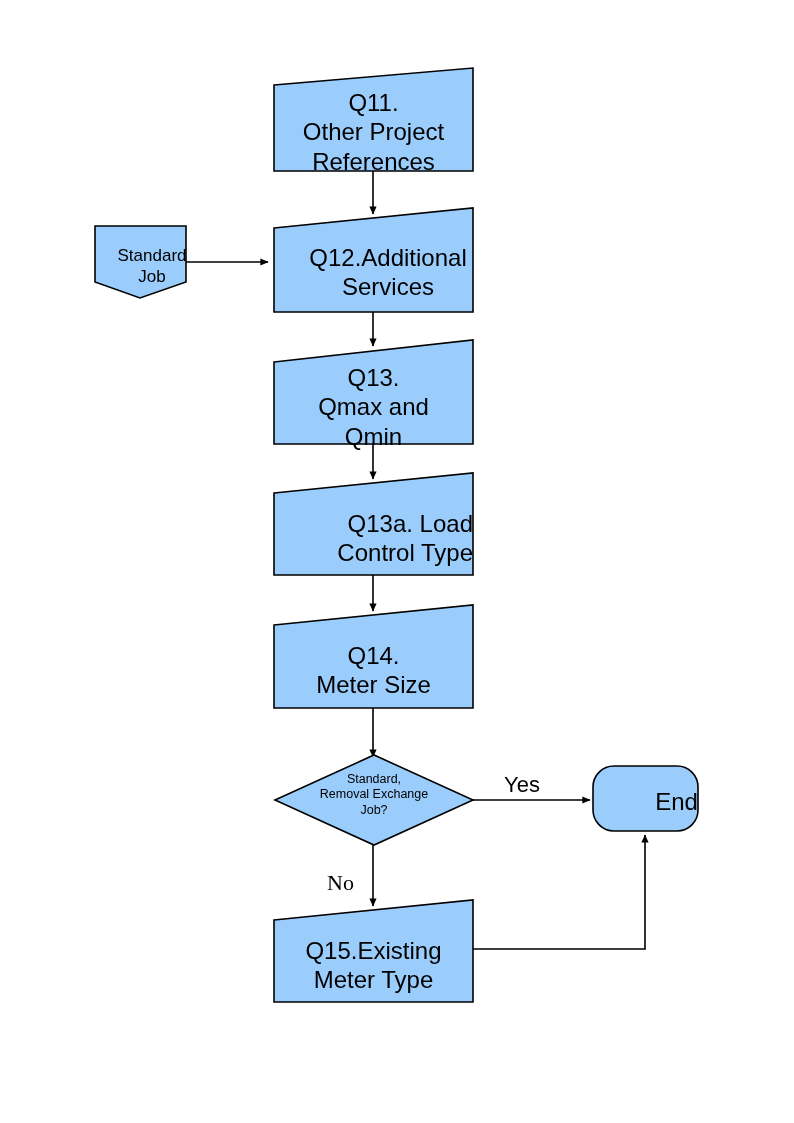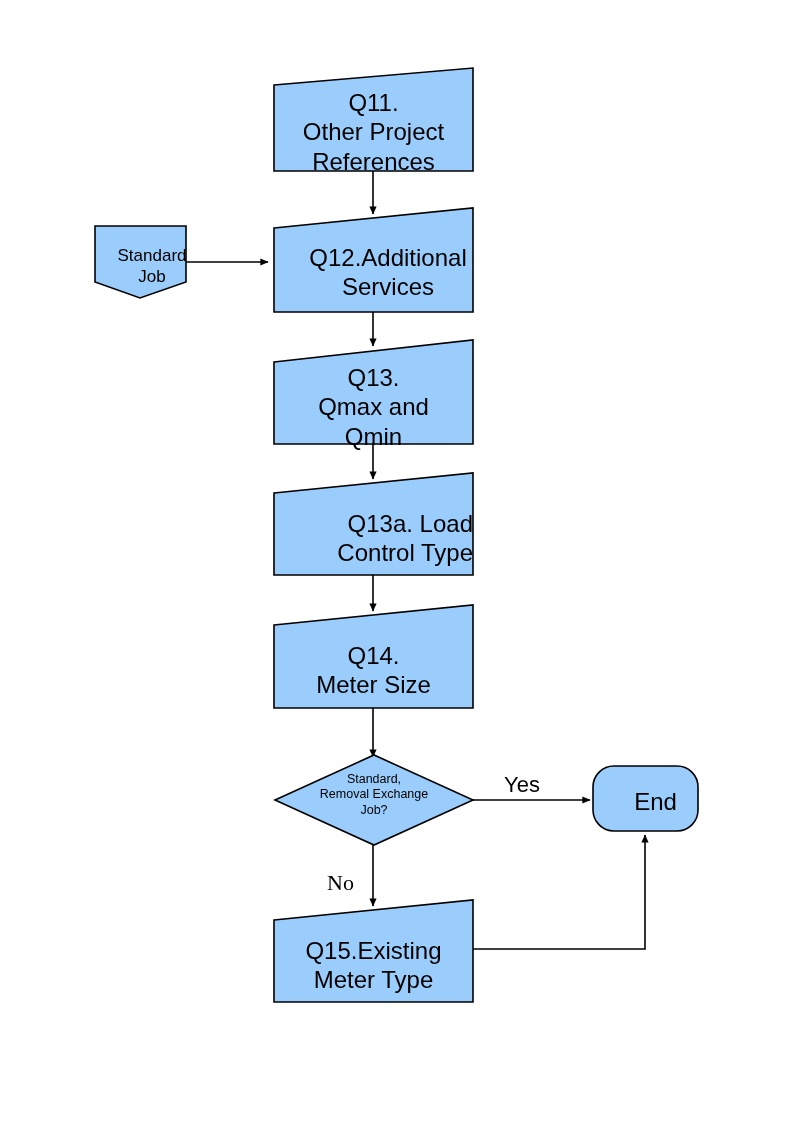--- a/index.html
+++ b/index.html
@@ -130,21 +130,21 @@
   <div class="node-label label-lg" style="left:274px; top:509px; width:199px;text-align:right;">Q13a. Load
 Control Type</div>
 
   <div class="node-label label-lg" style="left:274px; top:641px; width:199px;">Q14.
 Meter Size</div>
 
   <div class="node-label label-sm" style="left:275px; top:772px; width:198px;">Standard,
 Removal Exchange
 Job?</div>
 
-  <div class="node-label label-lg" style="left:593px; top:787px; width:125px;">End</div>
+  <div class="node-label label-lg" style="left:593px; top:787px; width:125px;padding-left:21px;">End</div>
 
   <div class="node-label label-lg" style="left:274px; top:936px; width:199px;">Q15.Existing
 Meter Type</div>
 
   <div class="edge-label" style="left:504px; top:772px;">Yes</div>
 
   <div class="edge-label" style="left:327px; top:870px;font-family:Liberation Serif, serif;">No</div>
 
 </div>
 

